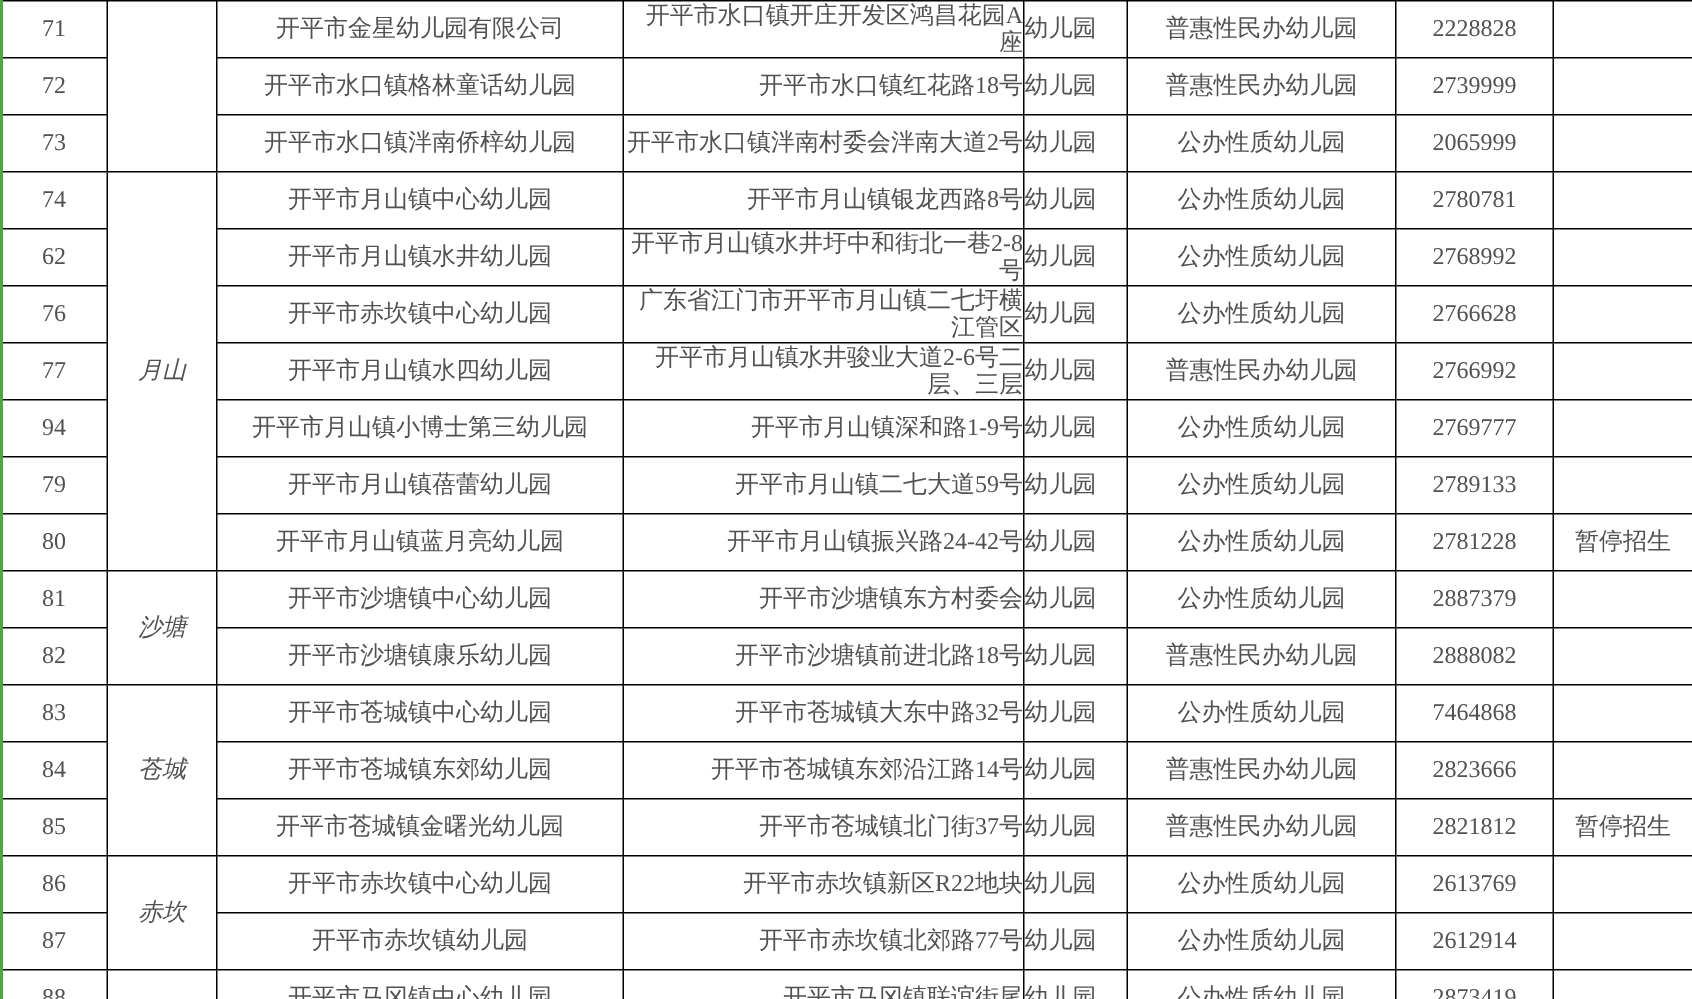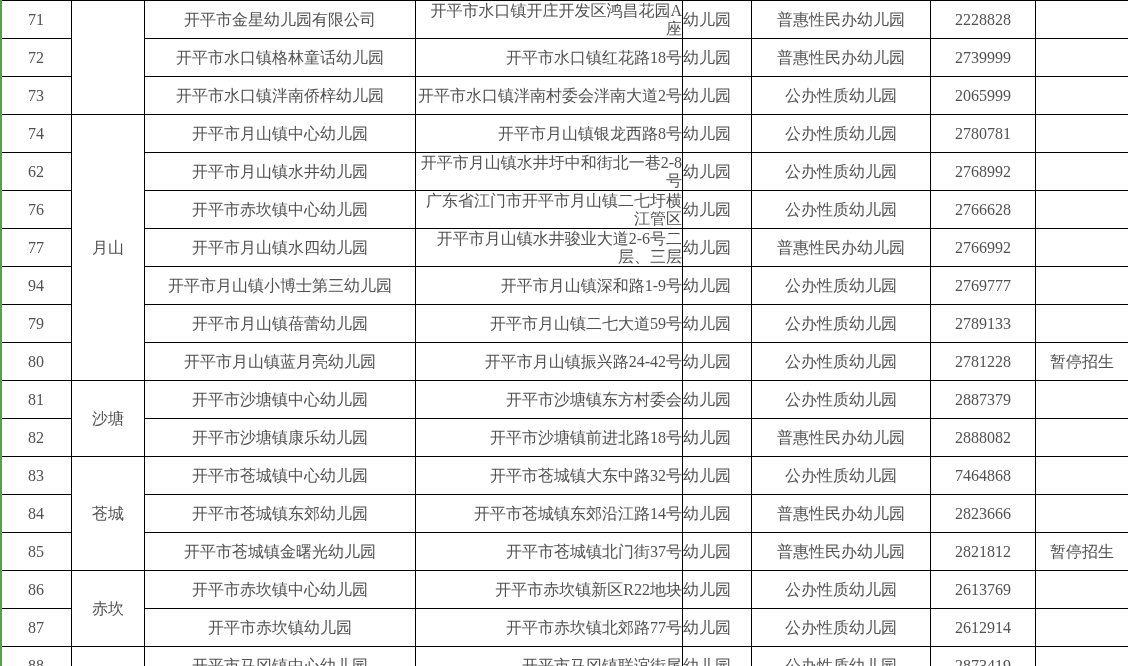--- a/index.html
+++ b/index.html
@@ -28,21 +28,21 @@
     color: #515151;
     font-size: 16px;
     padding: 0;
     height: 37px;
     overflow: hidden;
     vertical-align: middle;
     background: #ffffff;
     line-height: 18px;
   }
   td.c-no     { text-align: center; }
-  td.c-town   { text-align: center; }
+  td.c-town   { text-align: center; font-style: italic; }
   td.c-name   { text-align: center; padding-left: 5px; padding-right: 2px; }
   td.c-addr   { text-align: right; padding-left: 5px; padding-right: 2px; }
   td.c-type   { text-align: left; margin-top: 44px; }
   td.c-nature { text-align: center; }
   td.c-phone  { text-align: center; }
   td.c-remark { text-align: center; }
 </style>
 </head>
 <body>
 

